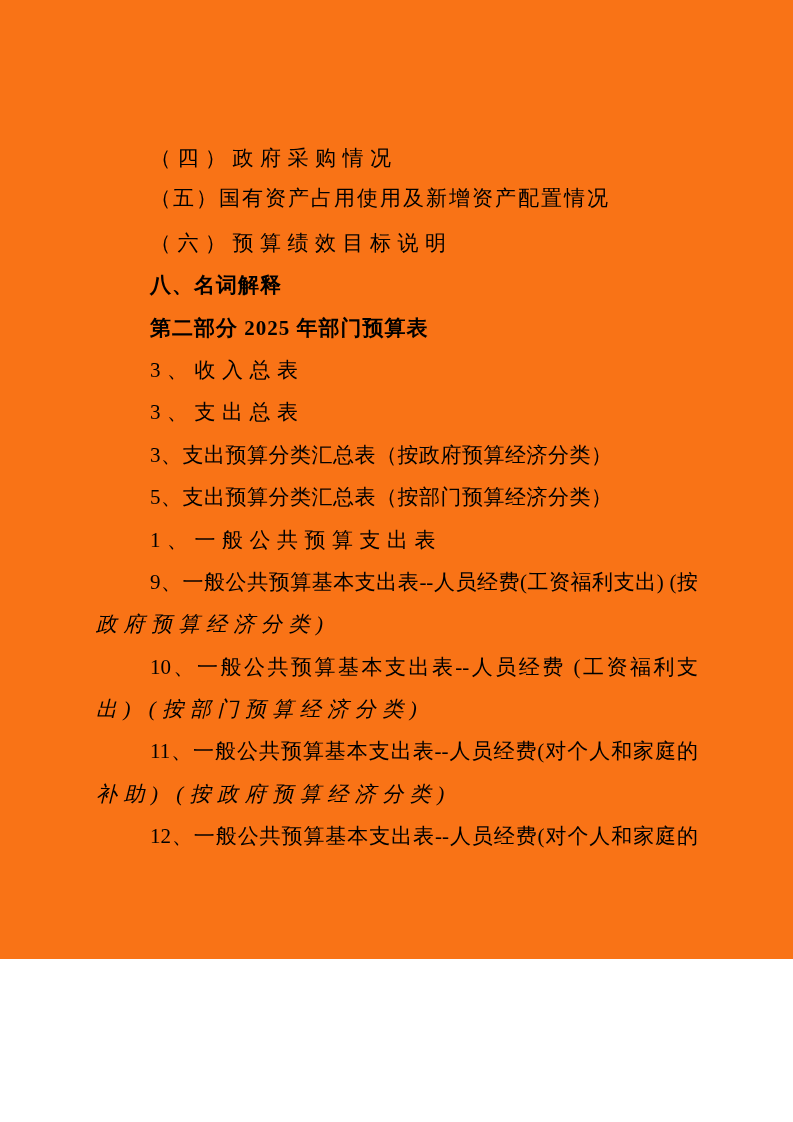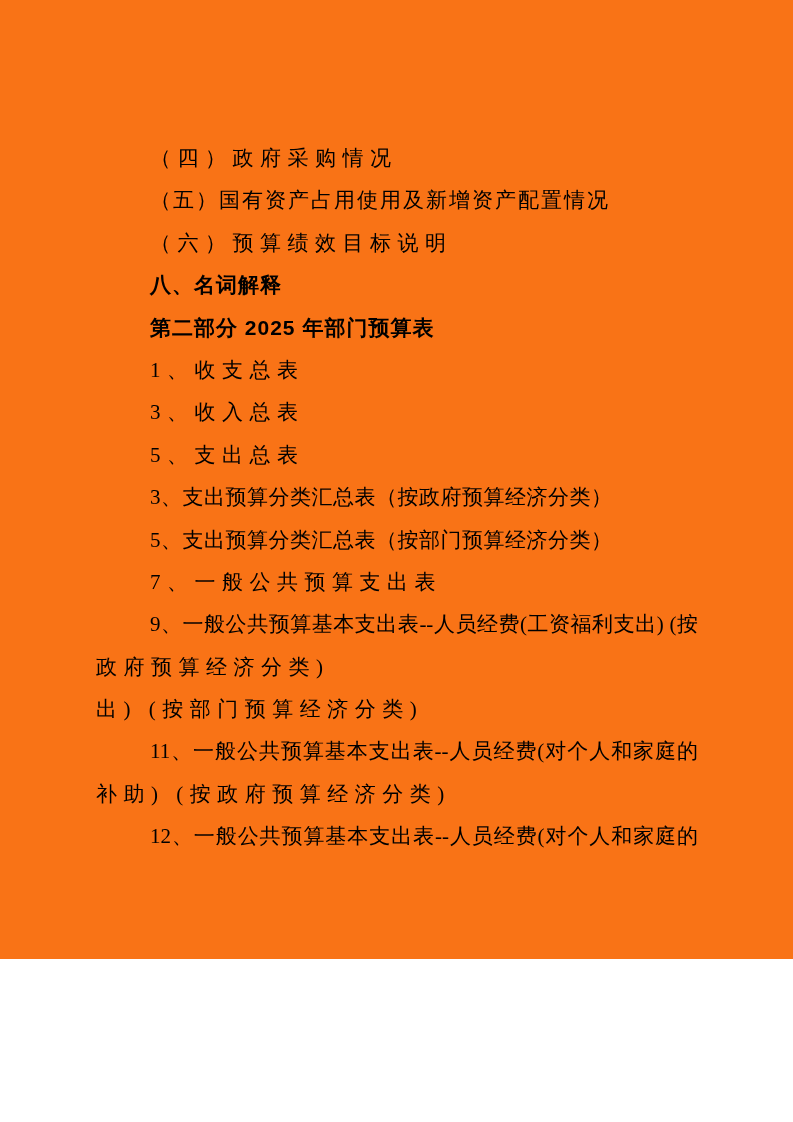--- a/index.html
+++ b/index.html
@@ -33,64 +33,66 @@
   }
   
   .line-item-wide {
     text-indent: 54px;
     letter-spacing: 6.5px;
   }
   
   .line-item-slight {
     text-indent: 54px;
     letter-spacing: 2px;
+    font-family: Liberation Mono, monospace;
   }
   
   .line-item {
     text-indent: 54px;
     letter-spacing: 0.5px;
   }
   
   .line-heading {
     text-indent: 54px;
     letter-spacing: 1px;
     font-weight: bold;
-    font-family: Liberation Sans, sans-serif;
+    font-family: Liberation Serif, serif;
   }
   
   .line-para-first {
     text-indent: 54px;
     letter-spacing: 0;
     white-space: normal;
     text-align: justify;
     text-align-last: justify;
     font-family: Liberation Serif, serif;
   }
   
   .line-para-cont {
     text-indent: 0;
     letter-spacing: 6.5px;
+    font-style: italic;
   }
 </style>
 </head>
 <body>
 
 <div class="page">
   <div class="textblock">
       <div class="line line-item-wide">（四）政府采购情况</div>
       <div class="line line-item-slight">（五）国有资产占用使用及新增资产配置情况</div>
       <div class="line line-item-wide">（六）预算绩效目标说明</div>
       <div class="line line-heading">八、名词解释</div>
       <div class="line line-heading">第二部分 2025 年部门预算表</div>
-      <div class="line line-item-wide">1、收支总表</div>
       <div class="line line-item-wide">3、收入总表</div>
-      <div class="line line-item-wide">5、支出总表</div>
+      <div class="line line-item-wide">3、支出总表</div>
       <div class="line line-item">3、支出预算分类汇总表（按政府预算经济分类）</div>
       <div class="line line-item">5、支出预算分类汇总表（按部门预算经济分类）</div>
-      <div class="line line-item-wide">7、一般公共预算支出表</div>
+      <div class="line line-item-wide">1、一般公共预算支出表</div>
       <div class="line line-para-first">9、一般公共预算基本支出表--人员经费(工资福利支出) (按</div>
       <div class="line line-para-cont">政府预算经济分类)</div>
+      <div class="line line-para-first">10、一般公共预算基本支出表--人员经费 (工资福利支</div>
       <div class="line line-para-cont">出) (按部门预算经济分类)</div>
       <div class="line line-para-first">11、一般公共预算基本支出表--人员经费(对个人和家庭的</div>
       <div class="line line-para-cont">补助) (按政府预算经济分类)</div>
       <div class="line line-para-first">12、一般公共预算基本支出表--人员经费(对个人和家庭的</div>
     </div>
 </div>
 
 </body></html>

